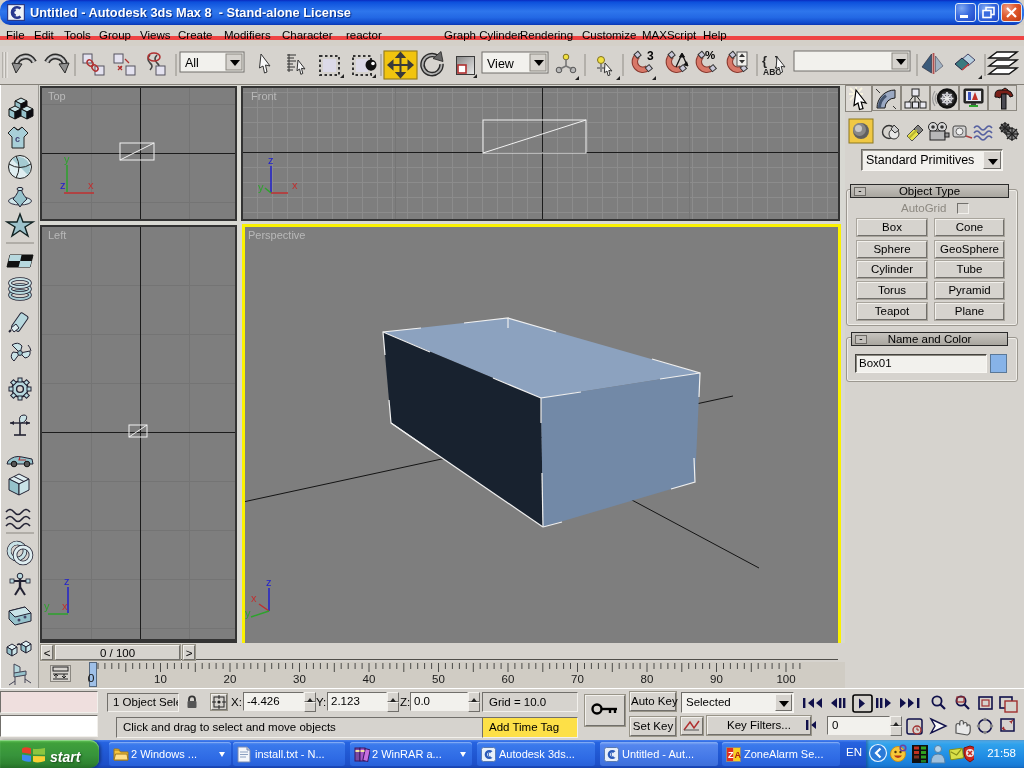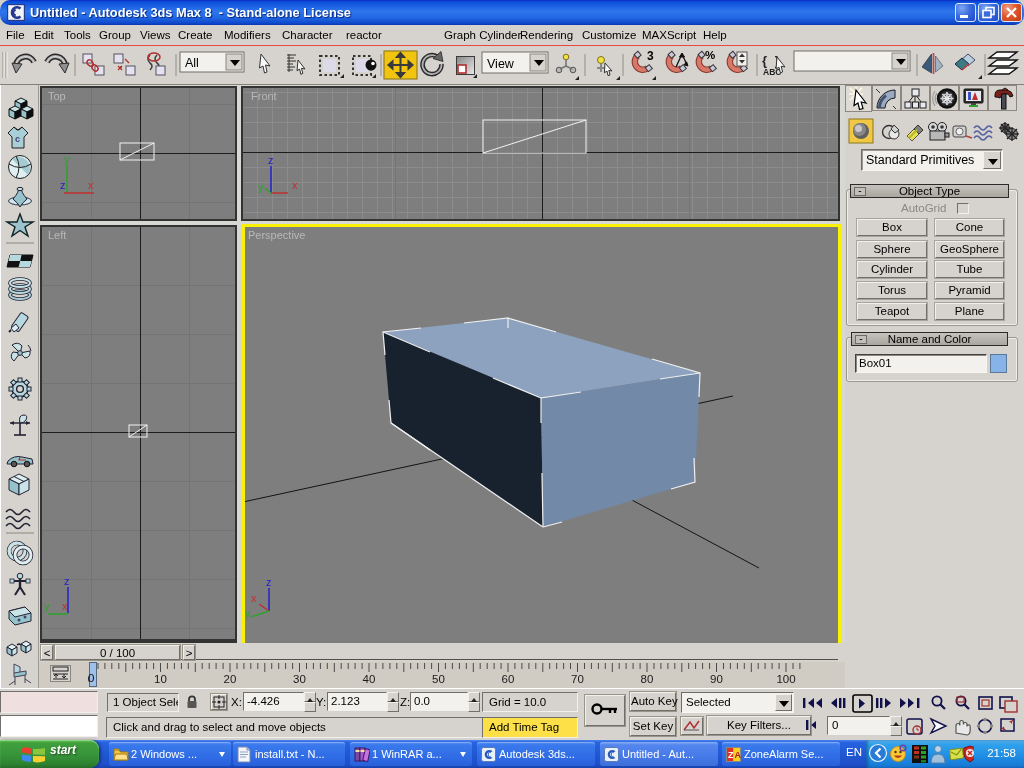--- a/index.html
+++ b/index.html
@@ -7,21 +7,21 @@
 #root { position:relative; width:1024px; height:768px; background:#D4D0C8; }
 .abs { position:absolute; }
 
 #title { left:0; top:0; width:1024px; height:25px;
   background:linear-gradient(180deg,#0A2AC0 0%,#0C50DC 8%,#2E76EC 45%,#2368E4 70%,#0F4ACC 92%,#0A35B2 100%);border-radius:10px; }
 #title .txt { position:absolute; left:30px; top:5px; color:#fff; font-size:12.8px; font-weight:bold; letter-spacing:0px; text-shadow:1px 1px 1px #00247E; }
 .wbtn { position:absolute; top:3px; width:21px; height:19px; border-radius:3px; border:1px solid #DCE8F8; }
 .wbtn.blue { background:radial-gradient(circle at 30% 25%,#7FA8F2 0%,#3A6CE0 45%,#1E46C8 100%); }
 .wbtn.red { background:radial-gradient(circle at 30% 25%,#F0A088 0%,#E0592C 45%,#C03A10 100%); }
 
-#menu { left:0; top:25px; width:1024px; height:21px; background:#D6D3CE; border-bottom:1px solid #ef4444; }
+#menu { left:0; top:25px; width:1024px; height:15px; background:#D6D3CE; border-bottom:4px solid #ef4444; }
 #menu span { position:absolute; top:4px; font-size:11.5px; color:#000; }
 
 #tbar { left:0; top:46px; width:1024px; height:39px; background:#D6D3CE; border-bottom:1px solid #848078; }
 
 #lefttb { left:0; top:85px; width:39px; height:603px; background:#D6D3CE; border-right:1px solid #9C9A94; border-left:1px solid #fff; }
 
 #vparea { left:39px; top:85px; width:806px; height:603px; background:#D8D8D2; }
 .vplabel { position:absolute; color:#B9B9B9; font-size:11px; }
 
 #cmdpanel { left:845px; top:85px; width:179px; height:603px; background:#D6D3CE; }
@@ -901,21 +901,21 @@
       </svg>
     </div>
     <div class="abs" style="left:50px;top:0px;width:8px;height:25px;background:#9FC0E8;border:1px solid #55687E;"></div>
     <div class="abs" style="left:49px;top:10px;font-size:11.5px;color:#111;">0</div>
   </div>
 
   <div id="statusbar" class="abs">
     <div class="abs" style="left:0px;top:2px;width:98px;height:22px;background:#EFDFDE;border:1px solid;border-color:#716F6B #F2F0EC #F2F0EC #716F6B;"></div>
     <div class="abs" style="left:0px;top:26px;width:98px;height:22px;background:#fff;border:1px solid;border-color:#716F6B #F2F0EC #F2F0EC #716F6B;"></div>
     <div class="sunk" style="left:107px;top:4px;width:72px;height:19px;background:#D6D3CE;padding:2px 0 0 5px;white-space:nowrap;overflow:hidden;">1 Object Sele</div>
-    <div class="sunk" style="left:106px;top:28px;width:398px;height:21px;background:#D6D3CE;padding:3px 0 0 6px;">Click and drag to select and move objects</div>
+    <div class="sunk" style="left:116px;top:28px;width:398px;height:21px;background:#D6D3CE;padding:3px 0 0 6px;">Click and drag to select and move objects</div>
     <svg class="abs" style="left:185px;top:6px;" width="14" height="15" viewBox="0 0 14 15">
       <path d="M4 6 V4.5 A 3 3.2 0 0 1 10 4.5 V6" fill="none" stroke="#333" stroke-width="1.8"></path>
       <rect x="2.5" y="6" width="9" height="7" rx="1" fill="#555"></rect>
     </svg>
     <div class="rbtn" style="left:211px;top:5px;width:16px;height:16px;">
       <svg width="14" height="14" viewBox="0 0 14 14">
           <rect x="2" y="2" width="10" height="10" fill="none" stroke="#222"></rect>
           <circle cx="7" cy="7" r="1.6" fill="#222"></circle>
           <line x1="7" y1="0" x2="7" y2="4" stroke="#222"></line>
           <line x1="7" y1="10" x2="7" y2="14" stroke="#222"></line>
@@ -1004,21 +1004,21 @@
   </div>
 
   <div id="taskbar" class="abs">
     <div class="abs" style="left:0;top:0;width:99px;height:28px;border-radius:0 9px 9px 0;background:linear-gradient(180deg,#5BBE4E 0%,#3FA03B 12%,#37933B 55%,#2E8330 85%,#256E28 100%);box-shadow:inset 0 1px 1px #8FD98A, 2px 0 3px rgba(0,0,0,0.35);">
       <svg class="abs" style="left:21px;top:5px;" width="26" height="19" viewBox="0 0 26 19">
         <path d="M1 3.5 Q4 1.5 7 2.5 L10 3.3 L10 9 L1 7.5 Z" fill="#E8402A"></path>
         <path d="M12 3.7 Q17 4.5 24 3 L24 9.7 L12 9.5 Z" fill="#8CC63F"></path>
         <path d="M1 9.5 L10 10.8 L10 16.5 Q5 17.5 1 15 Z" fill="#3C8AF0"></path>
         <path d="M12 11 L24 11.3 L24 16 Q17 18.5 12 16.5 Z" fill="#F8D032"></path>
       </svg>
-      <div class="abs" style="left:50px;top:3px;color:#fff;font-size:12px;font-weight:bold;font-style:italic;text-shadow:1px 1px 2px #1C4A1C;">start</div>
+      <div class="abs" style="left:50px;top:9px;color:#fff;font-size:14px;font-weight:bold;font-style:italic;text-shadow:1px 1px 2px #1C4A1C;">start</div>
     </div>
     <div class="task" style="left:109px;width:122px;">
       <svg class="abs" style="left:4px;top:5px;" width="16" height="14" viewBox="0 0 16 14">
           <path d="M1 3 L6 3 L7.5 5 L15 5 L15 13 L1 13 Z" fill="#F5C43C" stroke="#A07818"></path>
           <path d="M1 3 L1 2 L5.5 2 L6.5 3" fill="#F5C43C" stroke="#A07818"></path>
           <path d="M2.5 7 L14 7 L15 13 L1 13 Z" fill="#FFE08A" stroke="#A07818"></path>
         </svg>
       <div class="lbl" style="width:84px;">2 Windows ...</div>
       <div class="abs" style="right:6px;top:10px;border:3.5px solid transparent;border-top:5px solid #fff;"></div>
     </div>
@@ -1035,21 +1035,21 @@
       <div class="lbl" style="width:86px;">install.txt - N...</div>
     </div>
     <div class="task" style="left:350px;width:122px;">
       <svg class="abs" style="left:4px;top:4px;" width="16" height="17" viewBox="0 0 16 17">
           <rect x="1" y="2" width="5" height="13" fill="#7A4AA0" stroke="#3A1860"></rect>
           <rect x="6" y="2" width="5" height="13" fill="#A858C8" stroke="#3A1860"></rect>
           <rect x="10" y="3" width="5" height="12" transform="rotate(12 12 9)" fill="#C870E0" stroke="#3A1860"></rect>
           <rect x="1.5" y="4" width="4" height="2" fill="#F0E0A0"></rect>
           <rect x="6.5" y="4" width="4" height="2" fill="#F0E0A0"></rect>
         </svg>
-      <div class="lbl" style="width:84px;">1 WinRAR a...</div>
+      <div class="lbl" style="width:84px;">2 WinRAR a...</div>
       <div class="abs" style="right:6px;top:10px;border:3.5px solid transparent;border-top:5px solid #fff;"></div>
     </div>
     <div class="task" style="left:477px;width:118px;">
       <svg class="abs" style="left:4px;top:5px;" width="15" height="15" viewBox="0 0 15 15">
           <rect x="0.5" y="0.5" width="14" height="14" rx="2" fill="#E8F0FA" stroke="#5A7AB0"></rect>
           <path d="M11.5 4.2 A 4.6 4.6 0 1 0 11.5 10.8 A 3.4 3.4 0 0 1 11.5 4.2 Z" fill="#2A5AB8"></path>
           <circle cx="8" cy="7.5" r="2" fill="#E8F0FA"></circle>
           <path d="M8.2 5.6 A 2 2 0 0 0 8.2 9.4 A 4 4 0 0 1 8.2 5.6" fill="#2A5AB8"></path>
         </svg>
       <div class="lbl" style="width:88px;">Autodesk 3ds...</div>

